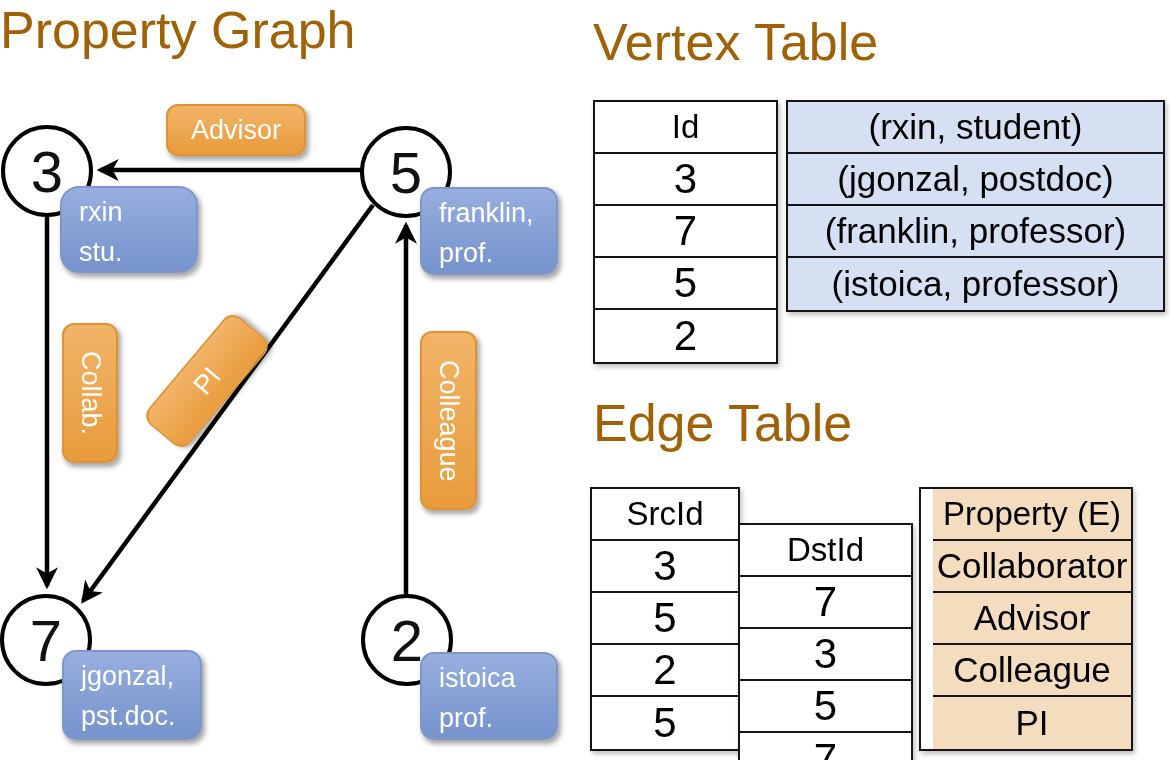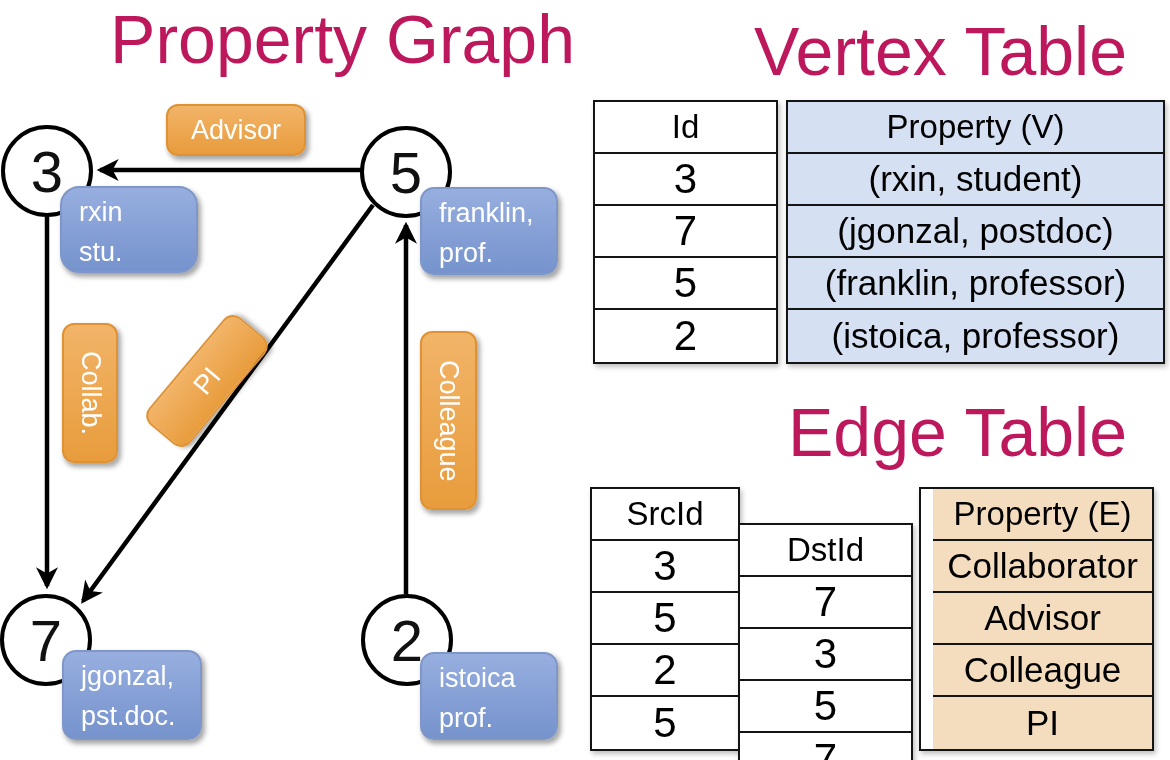--- a/index.html
+++ b/index.html
@@ -1,22 +1,22 @@
 <!DOCTYPE html>
 <html><head>
 <meta charset="utf-8">
 <style>
   html,body { margin:0; padding:0; background:#ffffff; }
   #stage {
     position:relative; width:1170px; height:760px; overflow:hidden;
     font-family:"Liberation Sans", sans-serif; background:#ffffff; color:#000;
   }
   .title {
-    position:absolute; text-align:right; font-size:68px; font-weight:400;
-    letter-spacing:0px; color:#be185d; white-space:nowrap;
+    position:absolute; text-align:left; font-size:52px; font-weight:400;
+    letter-spacing:0px; color:#a16207; white-space:nowrap;
   }
   
   #edges-svg { position:absolute; left:0; top:0; width:585px; height:760px; }
   .gnode {
     position:absolute; width:92px; height:92px; box-sizing:border-box;
     border:4px solid #000; border-radius:50%; background:#fff;
     display:flex; align-items:center; justify-content:center;
     font-size:58px; color:#111;
   }
   .vprop {
@@ -116,21 +116,20 @@
 
   <div class="tcol" style="left:593px; top:100px; width:185px;">
     <div class="tcell head">Id</div>
     <div class="tcell num">3</div>
     <div class="tcell num">7</div>
     <div class="tcell num">5</div>
     <div class="tcell num">2</div>
   </div>
 
   <div class="tcol" style="left:786px; top:100px; width:379px;">
-    <div class="tcell head bg-blue">Property (V)</div>
     <div class="tcell bg-blue">(rxin, student)</div>
     <div class="tcell bg-blue">(jgonzal, postdoc)</div>
     <div class="tcell bg-blue">(franklin, professor)</div>
     <div class="tcell bg-blue">(istoica, professor)</div>
   </div>
 
   <div class="title" style="left:593px; top:393px; width:534px;">Edge Table</div>
 
   <div class="tcol" style="left:590px; top:487px; width:150px;">
     <div class="tcell head">SrcId</div>
@@ -141,21 +140,21 @@
   </div>
 
   <div class="tcol" style="left:738px; top:487px; width:175px;margin-top:36px;">
     <div class="tcell head">DstId</div>
     <div class="tcell num">7</div>
     <div class="tcell num">3</div>
     <div class="tcell num">5</div>
     <div class="tcell num">7</div>
   </div>
 
-  <div class="tcol" style="left:919px; top:487px; width:235px;padding-left:12px;">
+  <div class="tcol" style="left:919px; top:487px; width:214px;padding-left:12px;">
     <div class="tcell head bg-tan">Property (E)</div>
     <div class="tcell bg-tan">Collaborator</div>
     <div class="tcell bg-tan">Advisor</div>
     <div class="tcell bg-tan">Colleague</div>
     <div class="tcell bg-tan">PI</div>
   </div>
 
 </div>
 
 </body></html>

